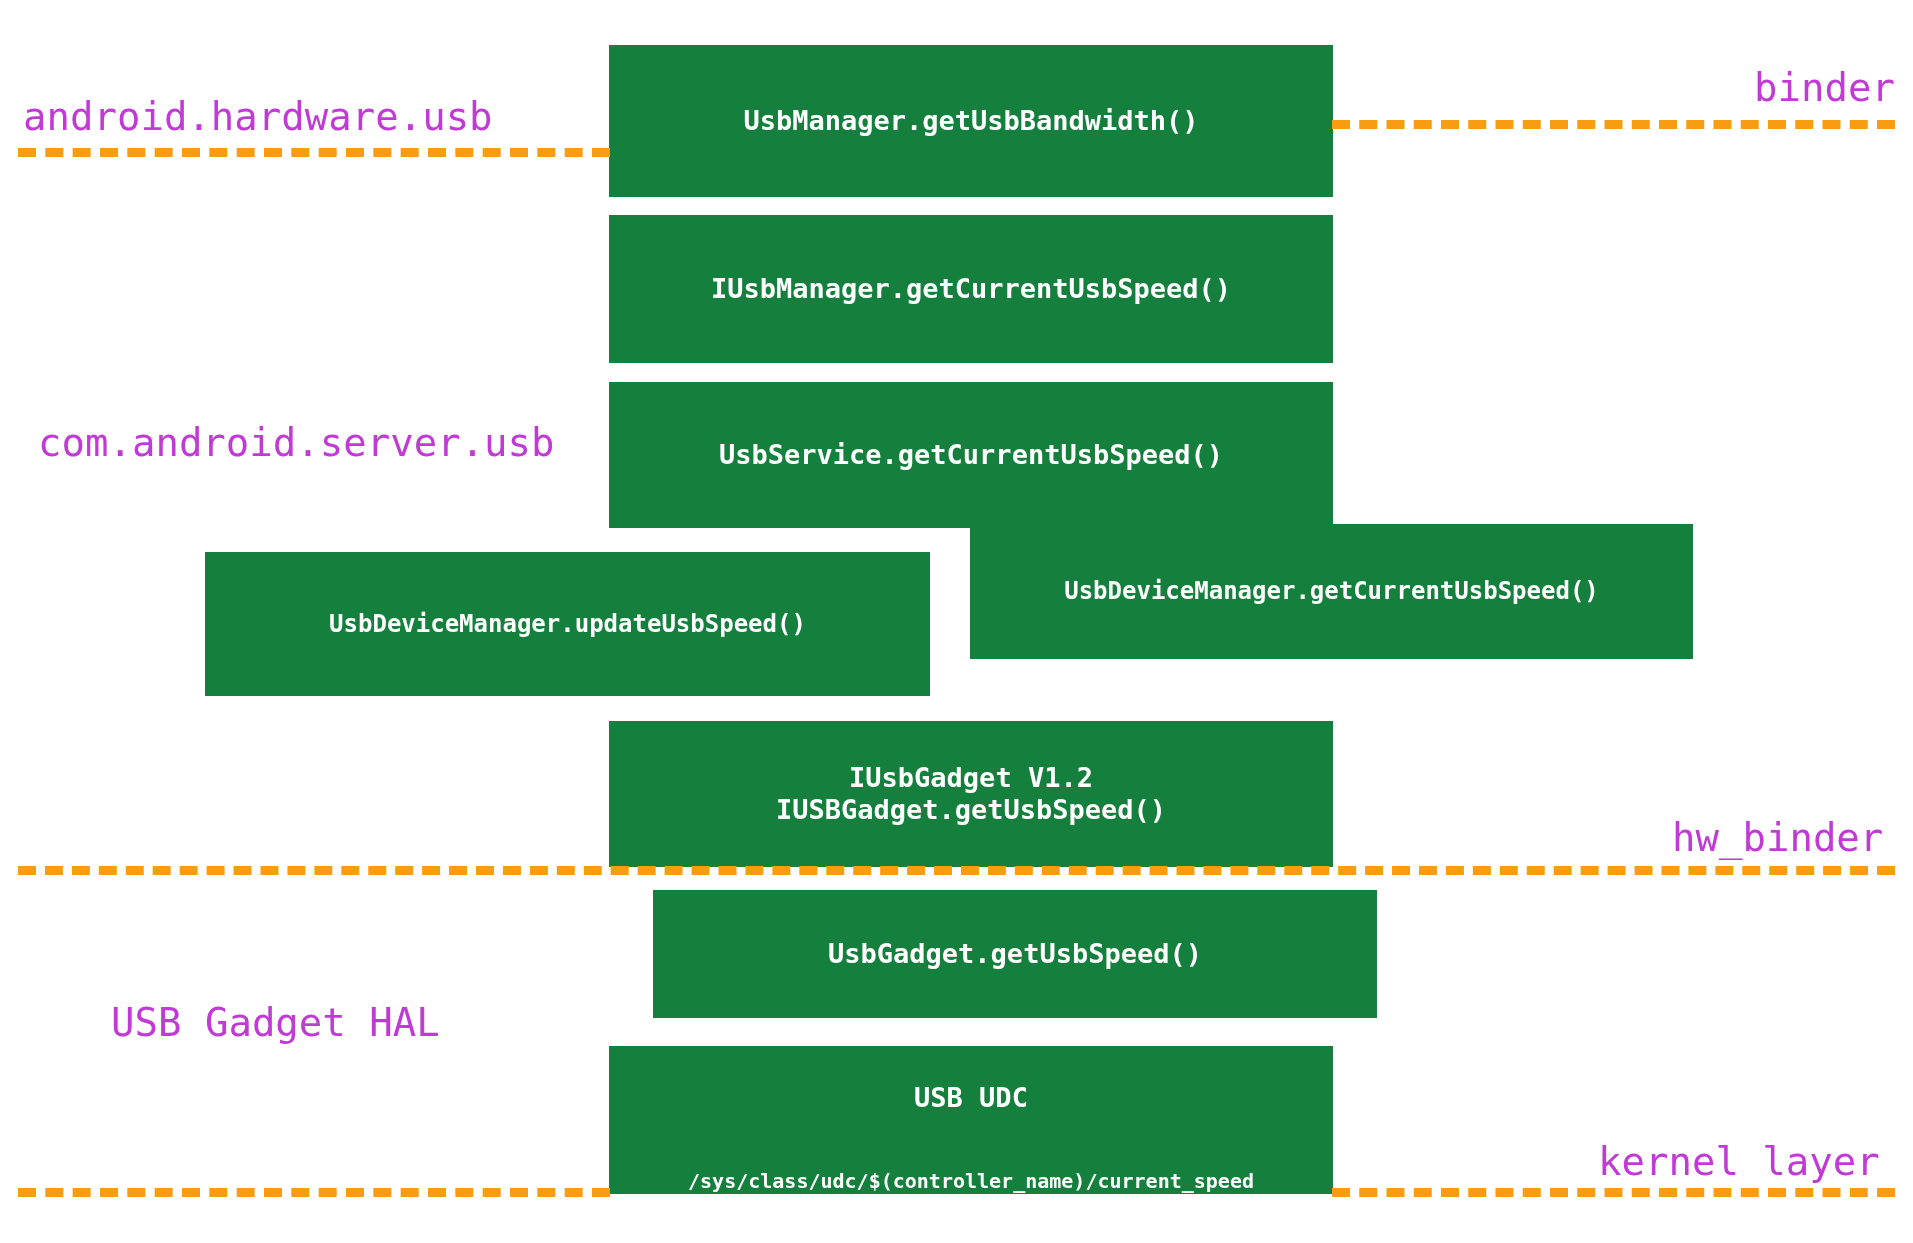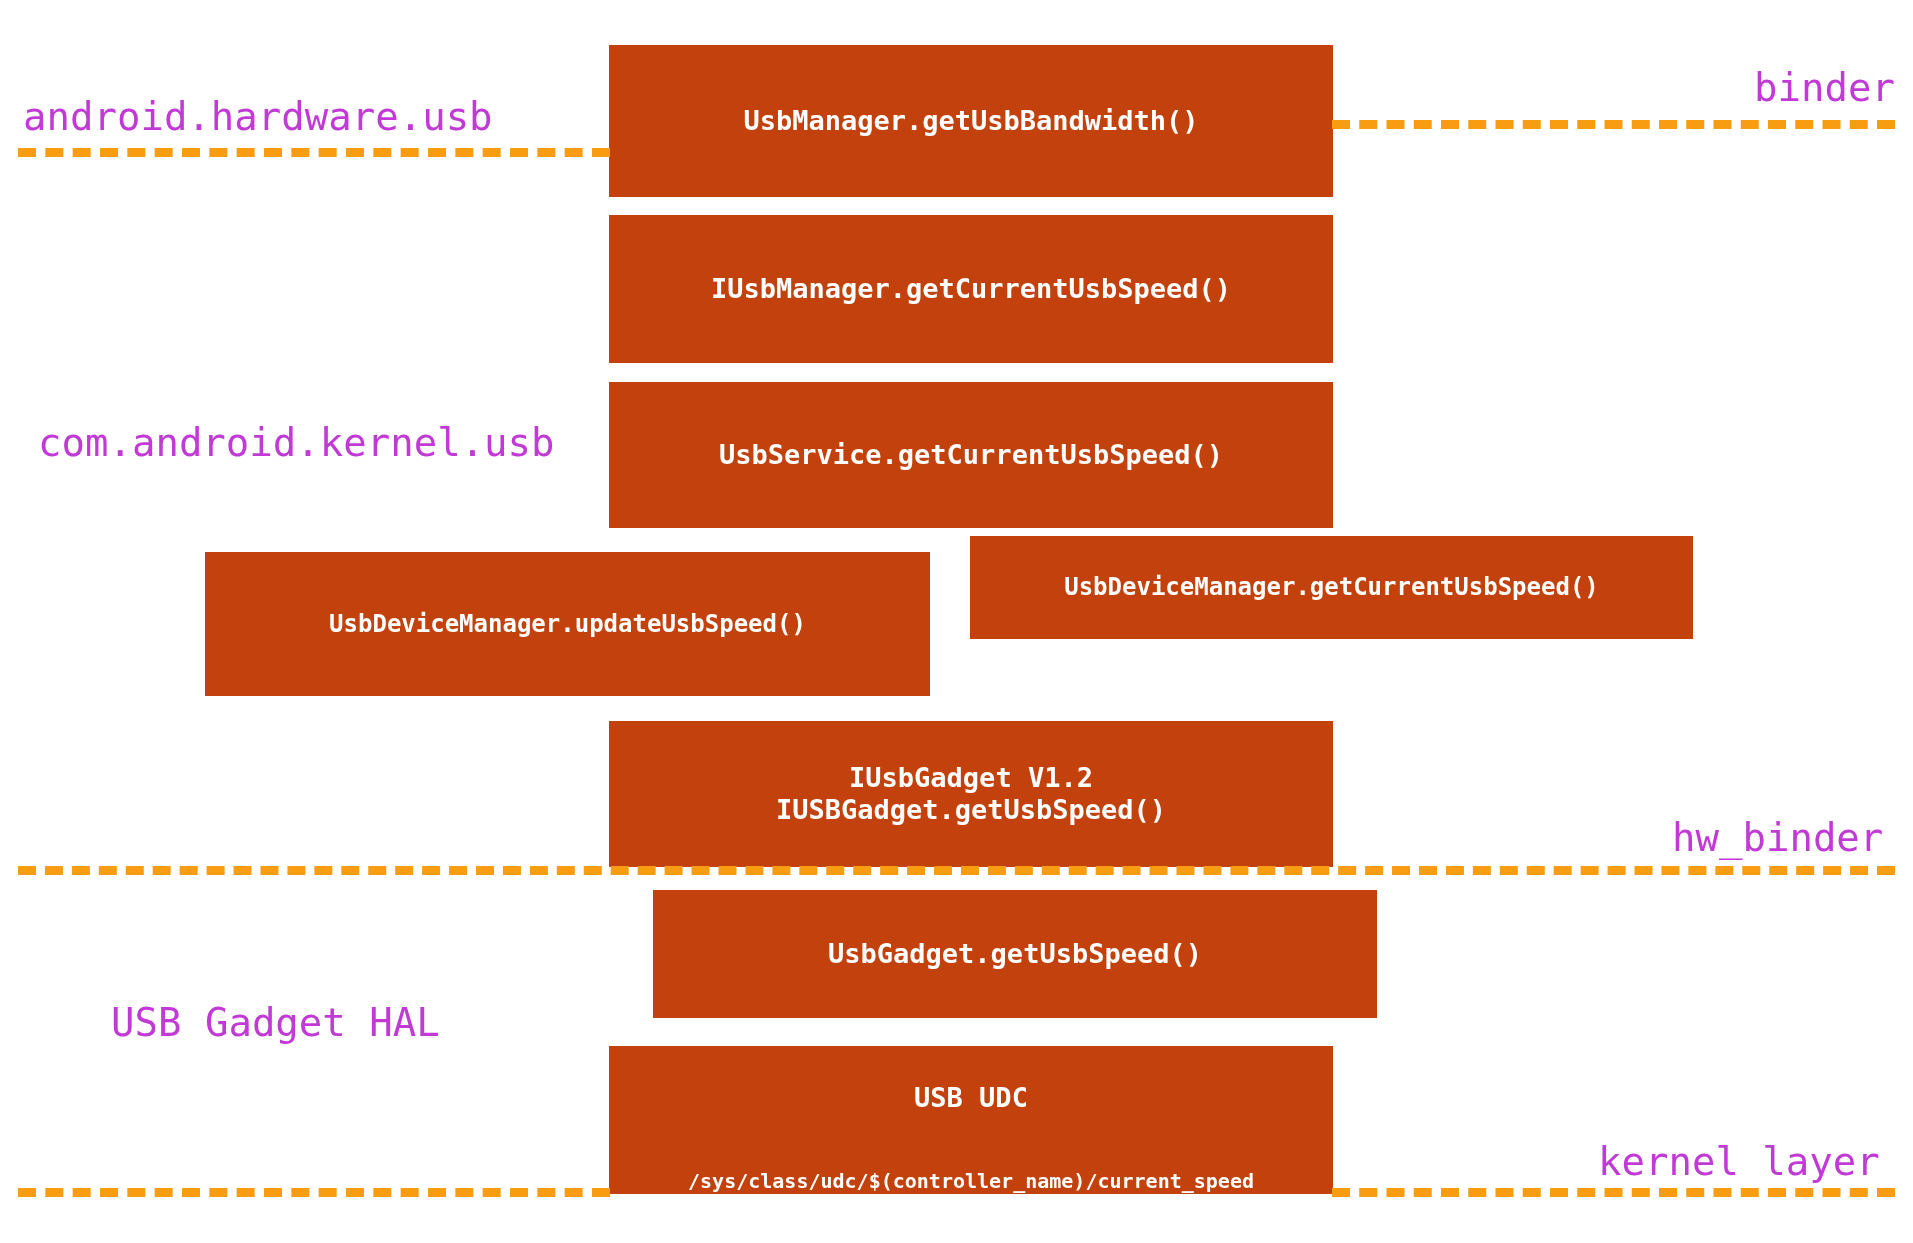--- a/index.html
+++ b/index.html
@@ -15,21 +15,21 @@
     position: relative;
     width: 1913px;
     height: 1243px;
     background: #ffffff;
     overflow: hidden;
   }
 
   
   .box {
     position: absolute;
-    background: #c2410c;
+    background: #15803d;
     color: #ffffff;
     display: flex;
     flex-direction: column;
     align-items: center;
     justify-content: center;
     text-align: center;
     font-family: "DejaVu Sans Mono", monospace;
     font-weight: bold;
     line-height: 1.18;
     z-index: 3;
@@ -71,21 +71,21 @@
 
   <div class="dash" style="left:18px; top:866px; width:1877px;"></div>
 
   <div class="dash" style="left:18px; top:1188px; width:592px;"></div>
   <div class="dash" style="left:1332px; top:1188px; width:563px;"></div>
 
   <div class="label label-lg" style="left:23px; top:94px;">android.hardware.usb</div>
 
   <div class="label label-lg" style="left:1754px; top:65px;">binder</div>
 
-  <div class="label label-lg" style="left:38px; top:420px;">com.android.kernel.usb</div>
+  <div class="label label-lg" style="left:38px; top:420px;">com.android.server.usb</div>
 
   <div class="label label-lg" style="left:1672px; top:815px;">hw_binder</div>
 
   <div class="label label-lg" style="left:1598px; top:1139px;">kernel layer</div>
 
   <div class="label label-lg" style="left:111px; top:1000px;">USB Gadget HAL</div>
 
   <div class="box fs-lg" style="left:609px; top:45px; width:724px; height:152px;">
     <span class="line1">UsbManager.getUsbBandwidth()</span>
   </div>
@@ -95,21 +95,21 @@
   </div>
 
   <div class="box fs-lg" style="left:609px; top:215px; width:724px; height:148px;">
     <span class="line1">IUsbManager.getCurrentUsbSpeed()</span>
   </div>
 
   <div class="box fs-md" style="left:205px; top:552px; width:725px; height:144px;">
     <span class="line1">UsbDeviceManager.updateUsbSpeed()</span>
   </div>
 
-  <div class="box fs-md" style="left:970px; top:536px; width:723px; height:103px;">
+  <div class="box fs-md" style="left:970px; top:524px; width:723px; height:135px;">
     <span class="line1">UsbDeviceManager.getCurrentUsbSpeed()</span>
   </div>
 
   <div class="box fs-lg" style="left:609px; top:721px; width:724px; height:146px;">
     <span class="line1">IUsbGadget V1.2</span>
     <span class="line2">IUSBGadget.getUsbSpeed()</span>
   </div>
 
   <div class="box fs-lg" style="left:609px; top:890px; width:724px; height:128px;margin-left:44px;">
     <span class="line1">UsbGadget.getUsbSpeed()</span>

